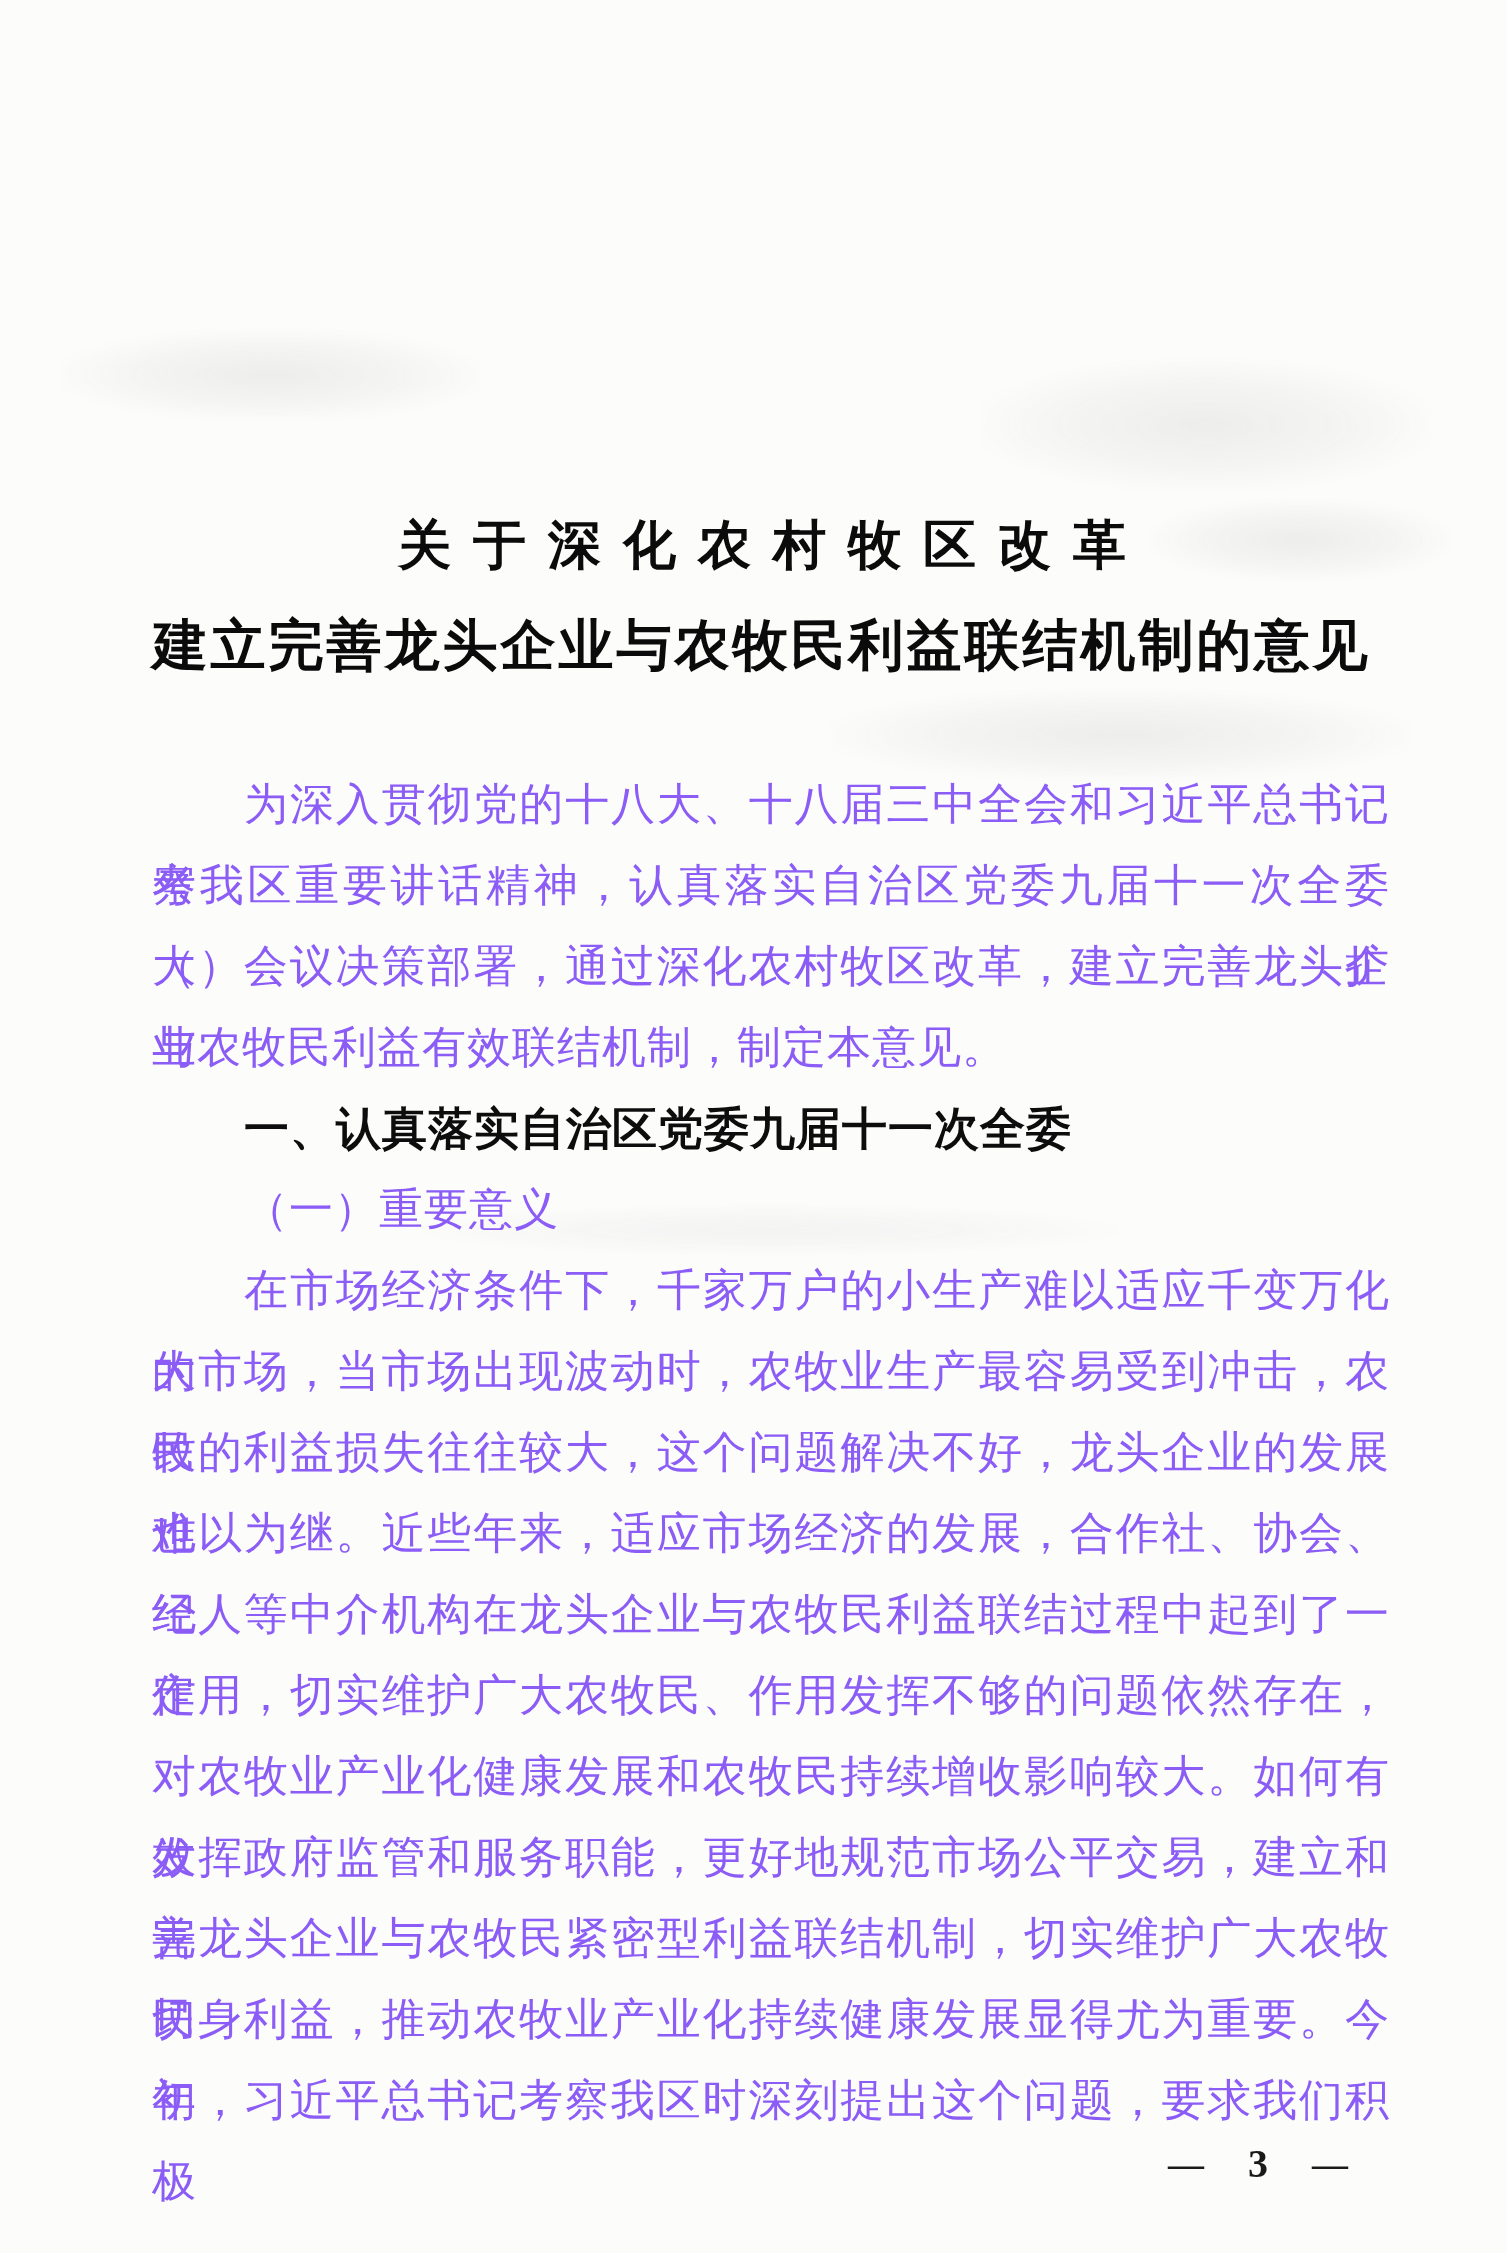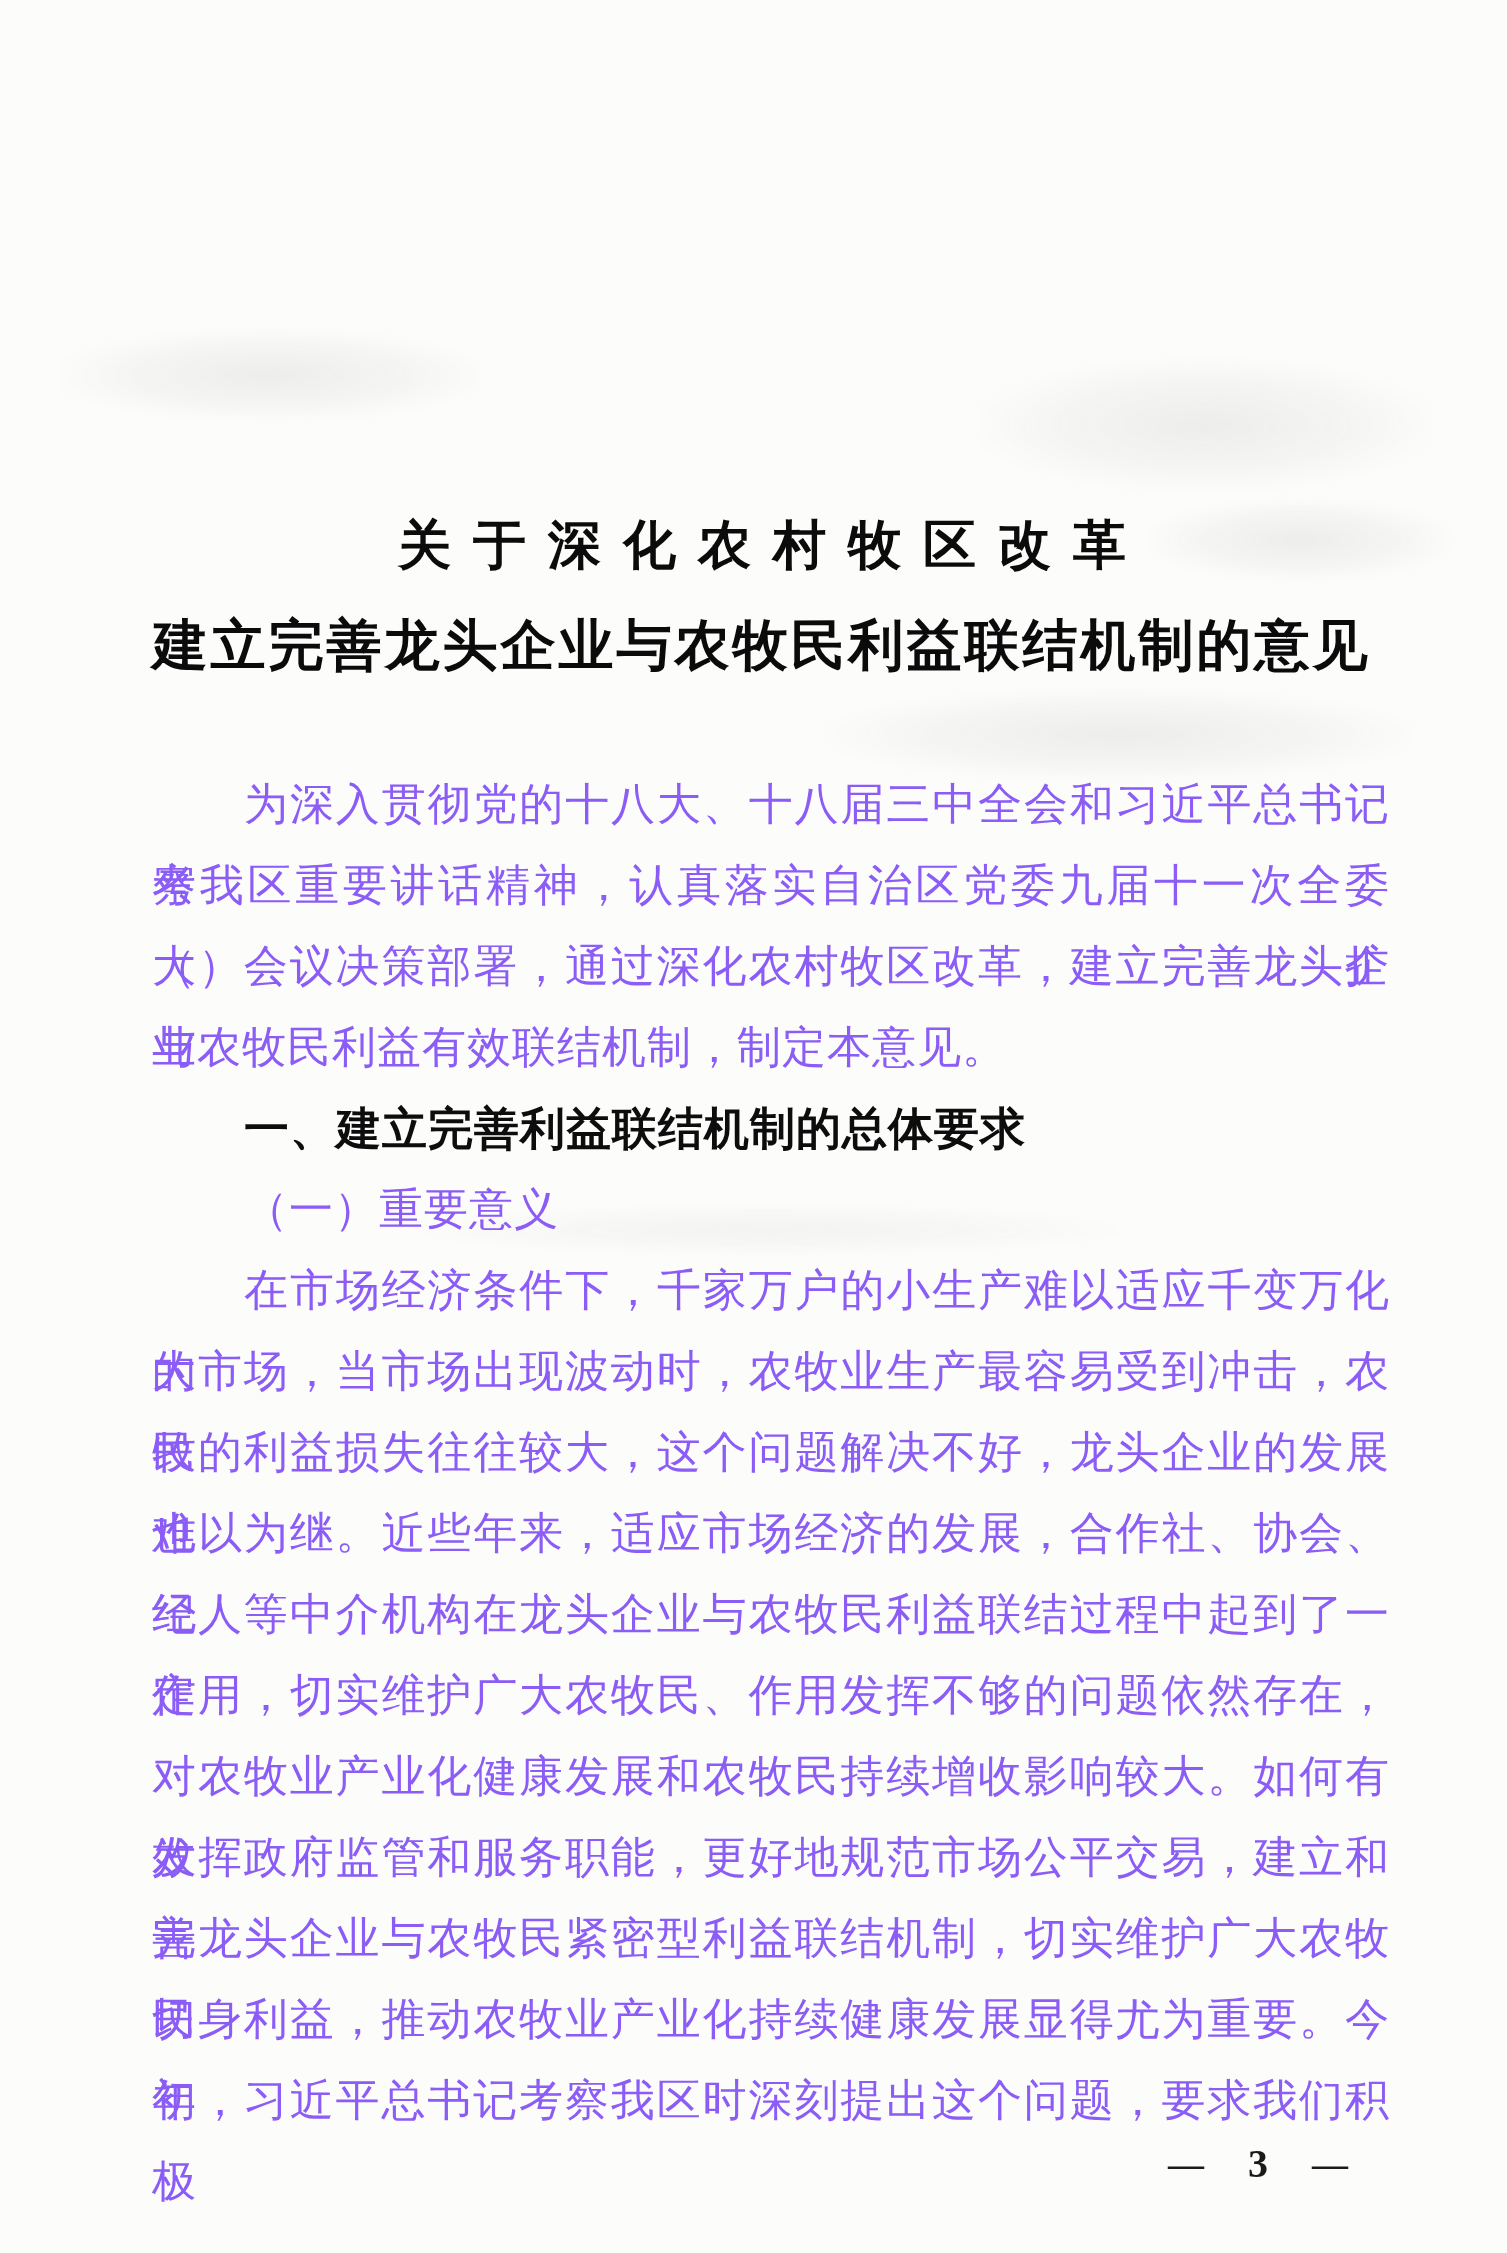--- a/index.html
+++ b/index.html
@@ -112,21 +112,21 @@
   <div class="title-block">
     <div class="title-line-1">关于深化农村牧区改革</div>
     <div class="title-line-2">建立完善龙头企业与农牧民利益联结机制的意见</div>
   </div>
 
   <div class="content">
     <div class="line l-full l-indent">为深入贯彻党的十八大、十八届三中全会和习近平总书记考</div>
     <div class="line l-full">察我区重要讲话精神，认真落实自治区党委九届十一次全委（扩</div>
     <div class="line l-full">大）会议决策部署，通过深化农村牧区改革，建立完善龙头企业</div>
     <div class="line l-part">与农牧民利益有效联结机制，制定本意见。</div>
-    <div class="line l-part l-indent l-bold">一、建立完善利益联结机制的总体要求</div>
+    <div class="line l-part l-indent l-bold">一、认真落实自治区党委九届十一次全委</div>
     <div class="line l-part l-indent">（一）重要意义</div>
     <div class="line l-full l-indent">在市场经济条件下，千家万户的小生产难以适应千变万化的</div>
     <div class="line l-full">大市场，当市场出现波动时，农牧业生产最容易受到冲击，农牧</div>
     <div class="line l-full">民的利益损失往往较大，这个问题解决不好，龙头企业的发展也</div>
     <div class="line l-full">难以为继。近些年来，适应市场经济的发展，合作社、协会、经</div>
     <div class="line l-full">纪人等中介机构在龙头企业与农牧民利益联结过程中起到了一定</div>
     <div class="line l-full">作用，切实维护广大农牧民、作用发挥不够的问题依然存在，</div>
     <div class="line l-full">对农牧业产业化健康发展和农牧民持续增收影响较大。如何有效</div>
     <div class="line l-full">发挥政府监管和服务职能，更好地规范市场公平交易，建立和完</div>
     <div class="line l-full">善龙头企业与农牧民紧密型利益联结机制，切实维护广大农牧民</div>

